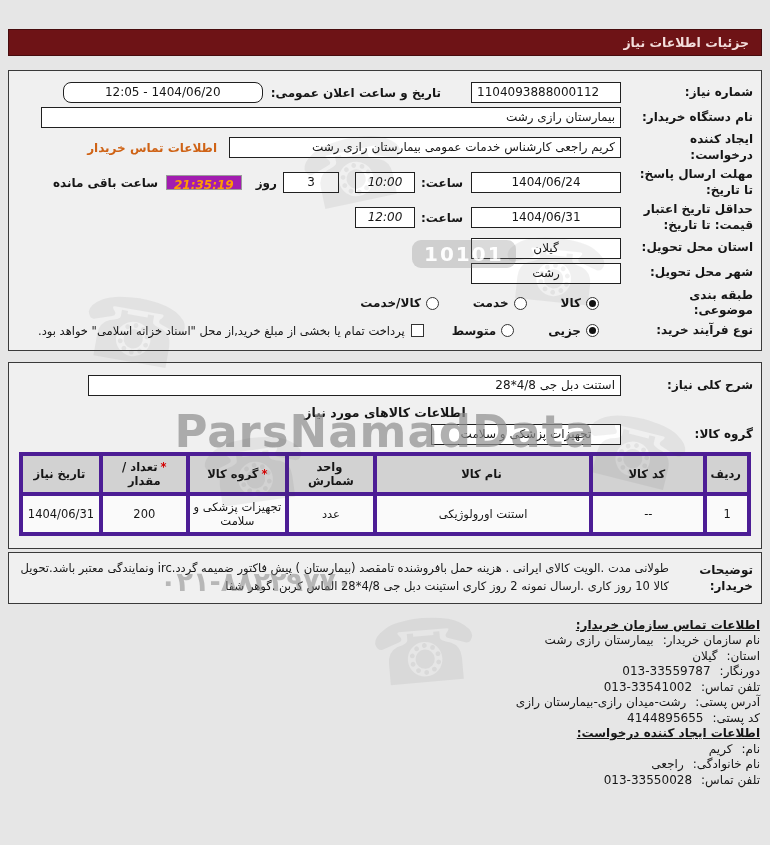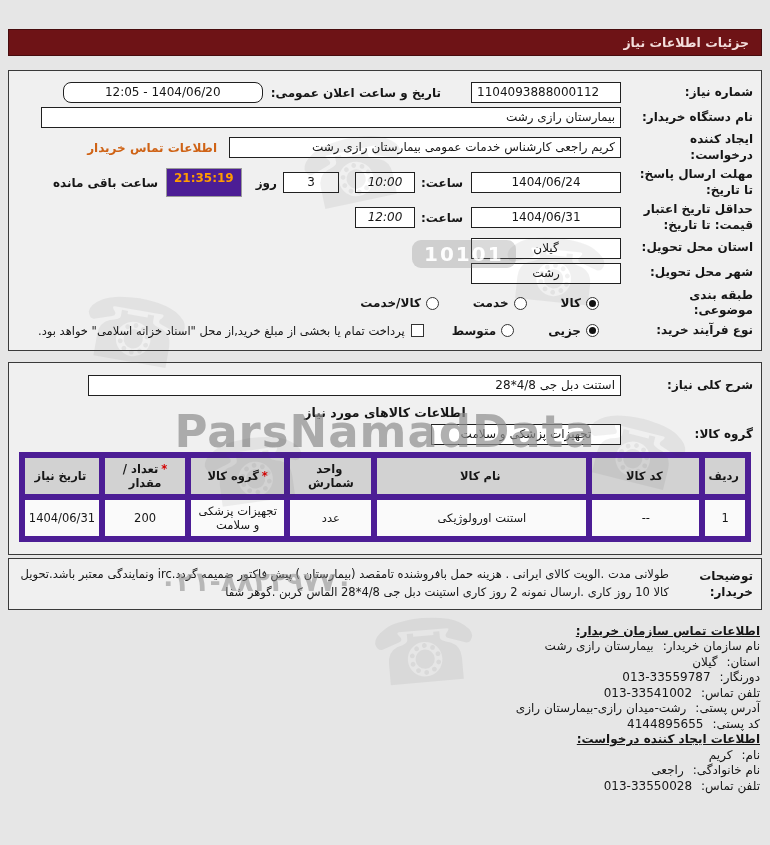--- a/index.html
+++ b/index.html
@@ -46,23 +46,23 @@
   .ta-c { text-align:center; }
   .w150 { width:150px; } .w200 { width:200px;border-radius:8px; } .w580 { width:580px; }
   .w392 { width:392px; } .w80 { width:60px;font-style:italic; } .w56 { width:56px; }
   .w190 { width:190px; } .w533 { width:533px; }
   .g4 { margin-right:22px; } .g6 { margin-right:6px; } .g8 { margin-right:8px; }
   .g12 { margin-right:12px; } .g14 { margin-right:14px; } .g16 { margin-right:16px; }
   .g28 { margin-right:28px; } .g30 { margin-right:30px; } .g34 { margin-right:34px; }
 
   .link { color:#cf6316; font-weight:bold; cursor:pointer; white-space:nowrap; }
   .countdown {
-    color:#ff9c00; font-weight:bold; background:#4c1d95;
-    border:1px solid #9a9a9a; height:29px; line-height:19px;
-    padding:0 7px; direction:ltr; white-space:nowrap;
+    color:#ff9c00; font-weight:bold; background:#a21caf;
+    border:1px solid #9a9a9a; height:15px; line-height:19px;
+    padding:0 7px; direction:ltr; white-space:nowrap;font-style:italic;
   }
 
   .opt { display:flex; align-items:center; font-weight:bold; }
   .radio {
     width:13px; height:13px; min-width:13px; border:1px solid #333;
     border-radius:50%; background:#fff; display:inline-block;
     position:relative; margin-left:5px;
   }
   .radio.sel::after {
     content:""; position:absolute; left:2px; top:2px; right:2px; bottom:2px;
@@ -72,21 +72,21 @@
     width:13px; height:13px; min-width:13px; border:1px solid #333;
     background:#fff; display:inline-block; margin-left:6px;
   }
   .treasury-text { font-size:11.5px; }
 
   .goods-header { text-align:center; font-weight:bold; margin:9px 0 3px; font-size:12.5px; }
 
   .table-wrap { margin:7px 10px 10px; }
   table.goods { width:100%; border-collapse:collapse; direction:rtl; background:#fafafa; }
   table.goods th, table.goods td {
-    border:6px solid #4c1d95; text-align:center; vertical-align:middle;
+    border:4px solid #4c1d95; text-align:center; vertical-align:middle;
     padding:4px 3px; font-size:11.5px;
   }
   table.goods th { background:#d2d2d2; font-weight:bold; height:26px; }
   table.goods td { height:40px; }
   .c0{width:40px;} .c1{width:115px;} .c2{width:218px;} .c3{width:88px;}
   .c4{width:100px;margin-left:29px;} .c5{width:87px;} .c6{width:80px;}
   .req { color:#d40000; font-weight:bold; margin-left:3px; }
 
   .notes-box { margin-top:3px; display:flex; align-items:center; padding:7px 8px; }
   .notes-lbl { width:78px; min-width:78px; font-weight:bold; text-align:right; line-height:1.35; }

